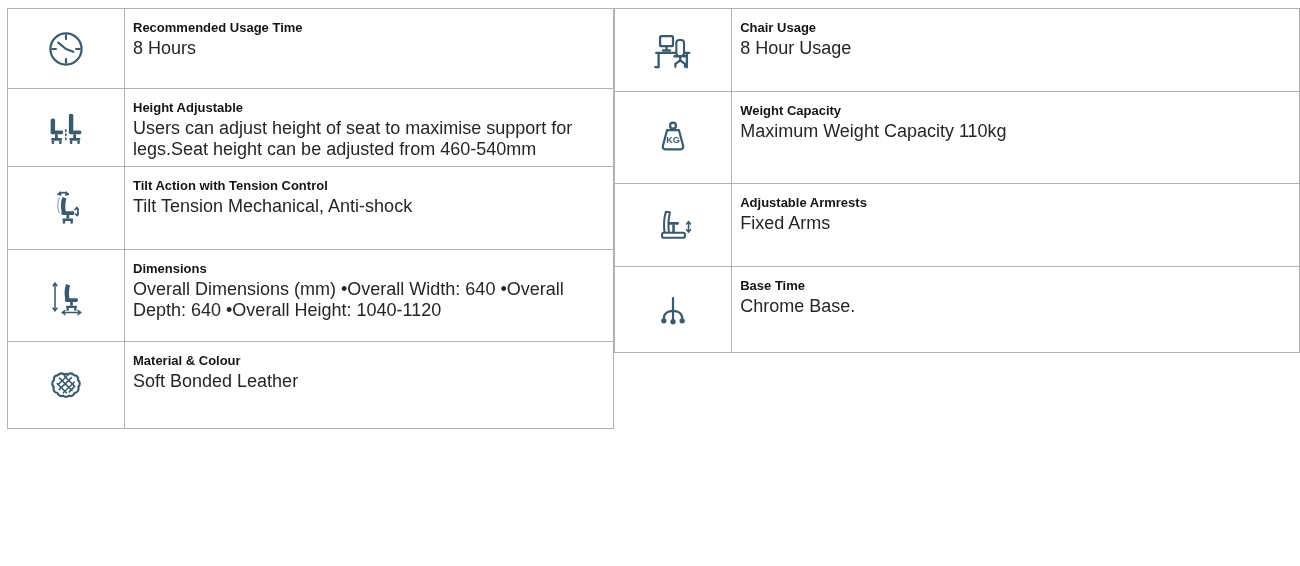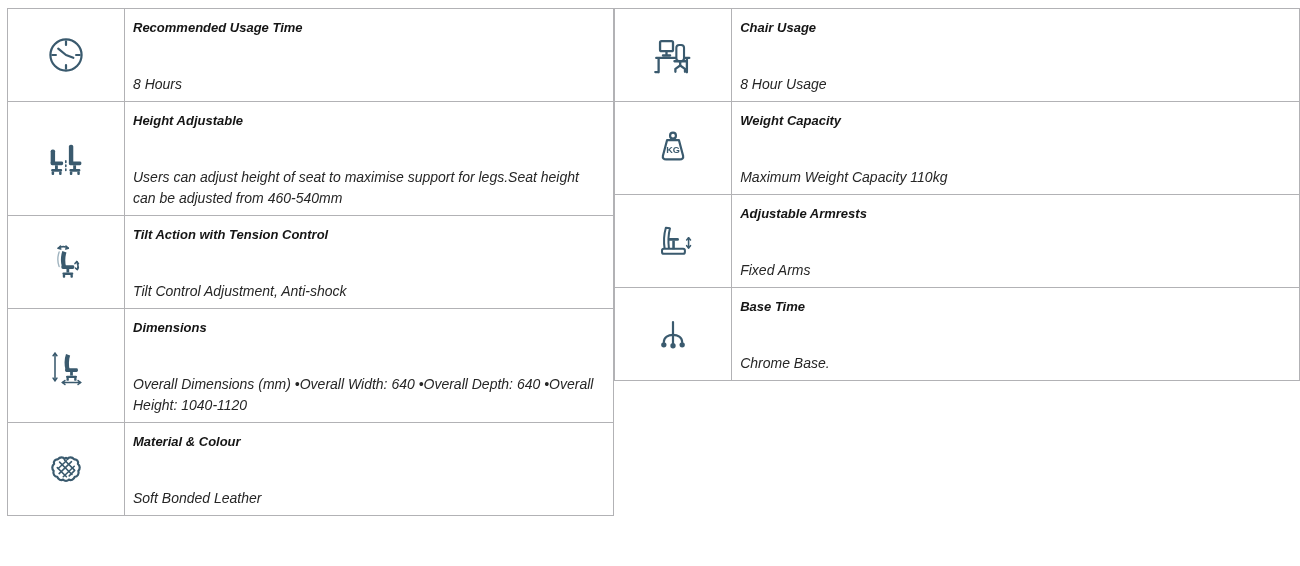--- a/index.html
+++ b/index.html
@@ -13,23 +13,23 @@
     --border:#b2b2b5;
     --title:#151515;
     --text:#262626;
   }
   .wrap{display:flex;align-items:flex-start;padding:8px 0 0 7px;}
   table.spec{border-collapse:collapse;table-layout:fixed;}
   table.spec-left{width:641px;}
   table.spec-right{width:724px;border-radius:13px;}
   table.spec td{border:1px solid var(--border);}
   td.ic-cell{width:114px;text-align:center;vertical-align:middle;}
-  td.tx-cell{vertical-align:top;padding:8px 10px 6px 8px;font-style:italic;}
+  td.tx-cell{vertical-align:top;padding:8px 10px 6px 8px;}
   .spec-title{font-size:13px;font-weight:bold;color:var(--title);line-height:21px;}
-  .spec-desc{font-size:14px;color:var(--text);line-height:21px;margin-top:36px;}
+  .spec-desc{font-size:18px;color:var(--text);line-height:21px;}
   svg.glyph{display:block;margin:0 auto;}
   .st{fill:none;stroke:var(--ic);stroke-width:2.4;stroke-linecap:round;stroke-linejoin:round;}
   .thin{fill:none;stroke:var(--ic);stroke-width:1.7;stroke-linecap:round;stroke-linejoin:round;}
   .fil{fill:var(--ic);stroke:none;}
   .wfil{fill:#ffffff;stroke:var(--ic);stroke-width:2.2;stroke-linejoin:round;}
   .kg-txt{font-family:"Liberation Sans", sans-serif;font-size:10px;font-weight:bold;fill:var(--ic);}
 </style>
 </head>
 <body>
 
@@ -94,21 +94,21 @@
             <path class="thin" d="M18 6.7 L15.5 9 L18.3 9.9" stroke-width="1.4"></path>
             <path class="thin" d="M24 6.7 L26.5 9 L23.7 9.9" stroke-width="1.4"></path>
             <path class="thin" d="M35.8 23.5 q2.2 4.5 0.6 8.7" stroke-width="1.6"></path>
             <path class="thin" d="M33.8 25.7 L35.8 23.5 L37.6 25.9" stroke-width="1.4"></path>
             <path class="thin" d="M34.3 30.6 L36.4 32.2 L37.5 29.6" stroke-width="1.4"></path>
           </svg>
         </span>
       </td>
       <td class="tx-cell">
         <div class="spec-title">Tilt Action with Tension Control</div>
-        <div class="spec-desc">Tilt Control Adjustment, Anti-shock</div>
+        <div class="spec-desc">Tilt Tension Mechanical, Anti-shock</div>
       </td>
     </tr>
 
     <tr style="height:92px;">
       <td class="ic-cell">
         <span>
           <svg class="glyph" width="44" height="44" viewBox="0 0 48 48">
             <path class="fil" d="M24 11 C22 17 22 23 23.5 28 L28 28 C26.8 23 27 17 28.5 12.5 Z"></path>
             <rect class="fil" x="23" y="26.5" width="14" height="4" rx="1.5"></rect>
             <rect class="fil" x="28.5" y="30.5" width="3" height="4"></rect>

